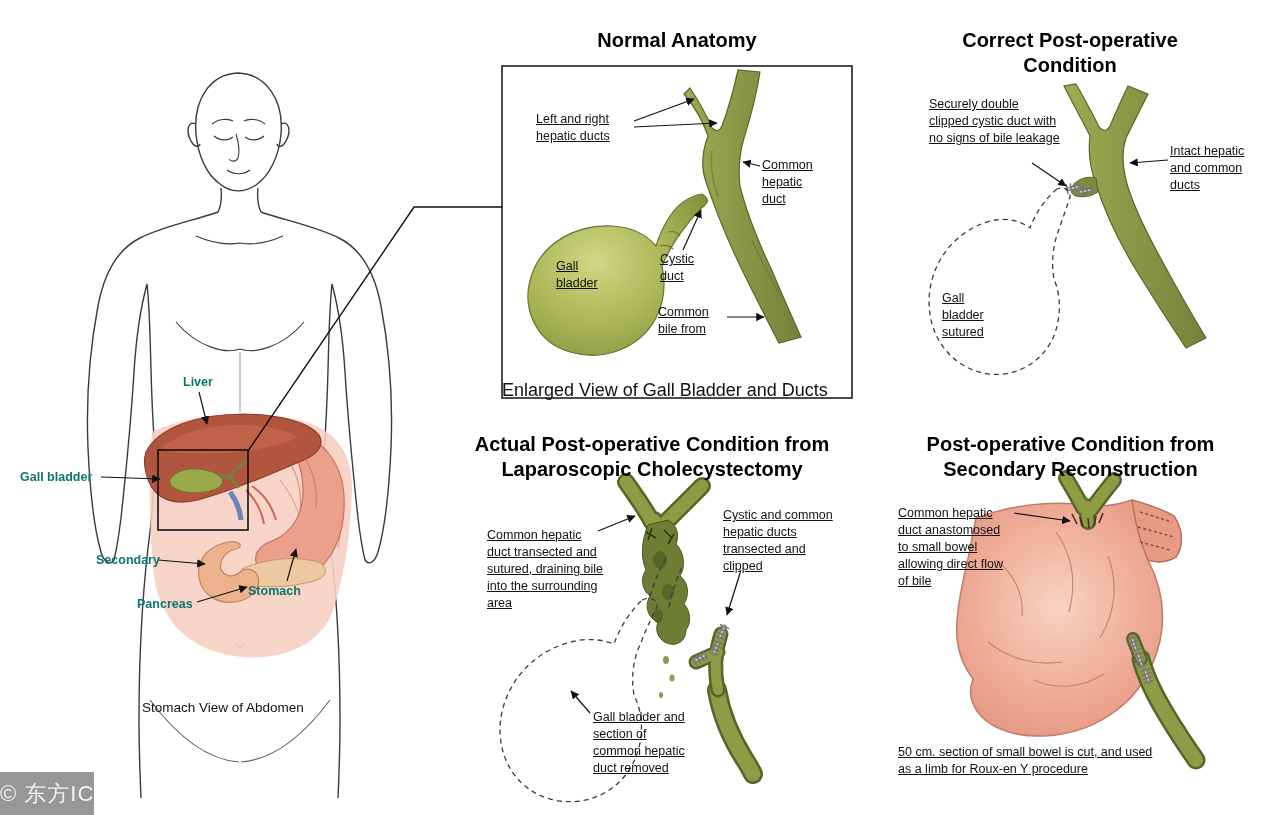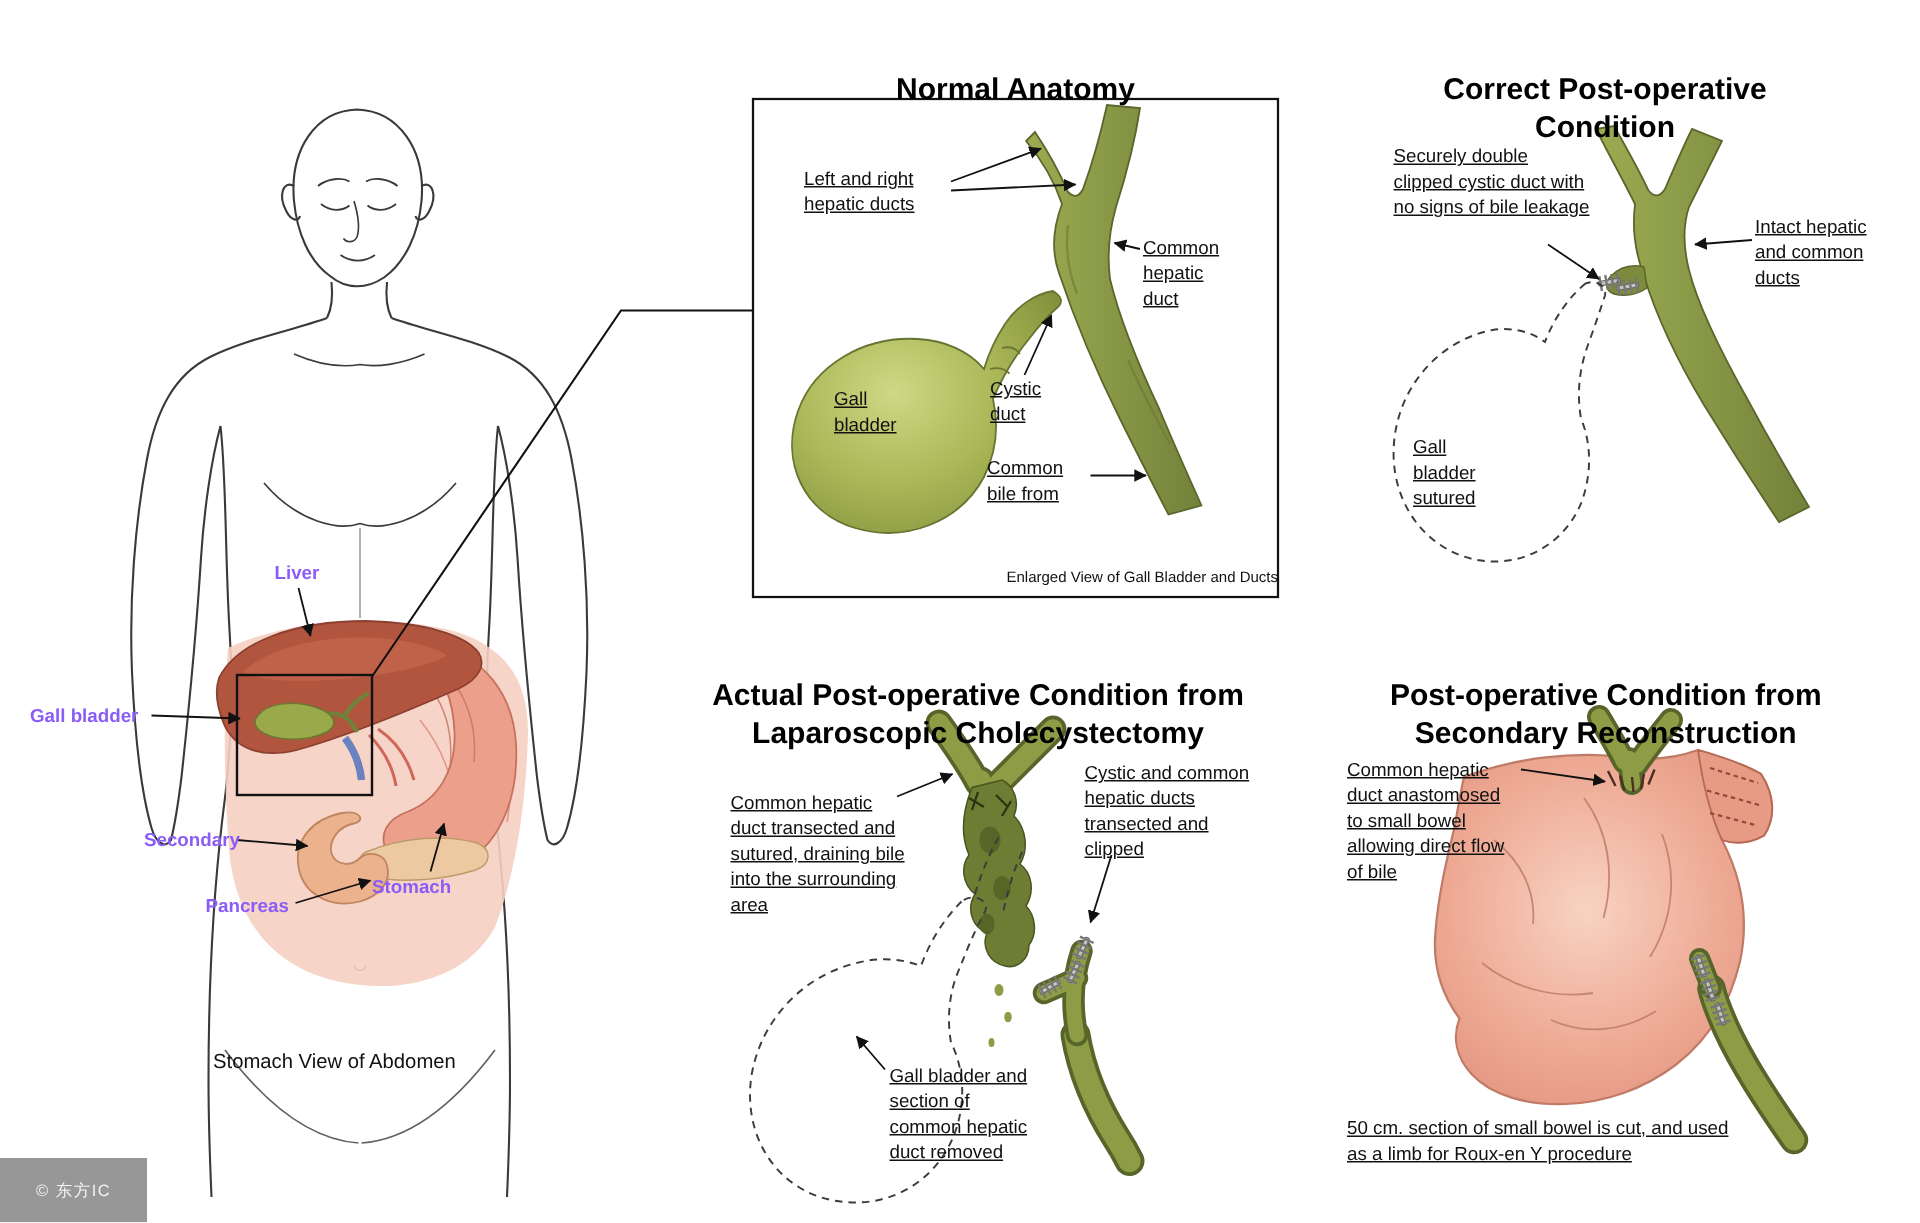--- a/index.html
+++ b/index.html
@@ -1,30 +1,30 @@
 <!DOCTYPE html>
 <html><head>
 <meta charset="utf-8">
 <style>
   html,body{margin:0;padding:0;background:#fff;}
   #stage{
     position:relative;width:1280px;height:815px;background:#ffffff;
     font-family:"Liberation Sans", sans-serif;color:#111;overflow:hidden;
   }
   .abs{position:absolute;}
-  .title{font-size:20px;font-weight:bold;line-height:25px;text-align:center;color:#000;margin-top:20px;}
+  .title{font-size:20px;font-weight:bold;line-height:25px;text-align:center;color:#000;}
   .lbl{font-size:12.5px;line-height:17px;color:#111;text-decoration:underline;}
-  .lbl-b{font-size:12.5px;font-weight:bold;line-height:15px;color:#8b5cf6;white-space:nowrap;}
+  .lbl-b{font-size:12.5px;font-weight:bold;line-height:15px;color:#0f766e;white-space:nowrap;}
   .lbl-r{text-align:left;}
-  .caption{font-size:10px;color:#111;text-align:right;}
+  .caption{font-size:18px;color:#111;text-align:left;}
   .fig-caption{font-size:13.5px;color:#111;white-space:nowrap;}
   #watermark{
     left:0;top:772px;height:43px;display:flex;align-items:center;
-    background:rgba(125,125,125,0.8);color:#f2f2f2;font-size:11px;
-    padding:0 24px;letter-spacing:1px;
+    background:rgba(125,125,125,0.8);color:#f2f2f2;font-size:22px;
+    padding:0 0;letter-spacing:1px;
   }
   svg{display:block;}
 </style>
 </head>
 <body>
 
 <div id="stage">
 
   <svg class="abs" style="left:0;top:0" width="1280" height="815" viewBox="0 0 1280 815">
     <defs>

